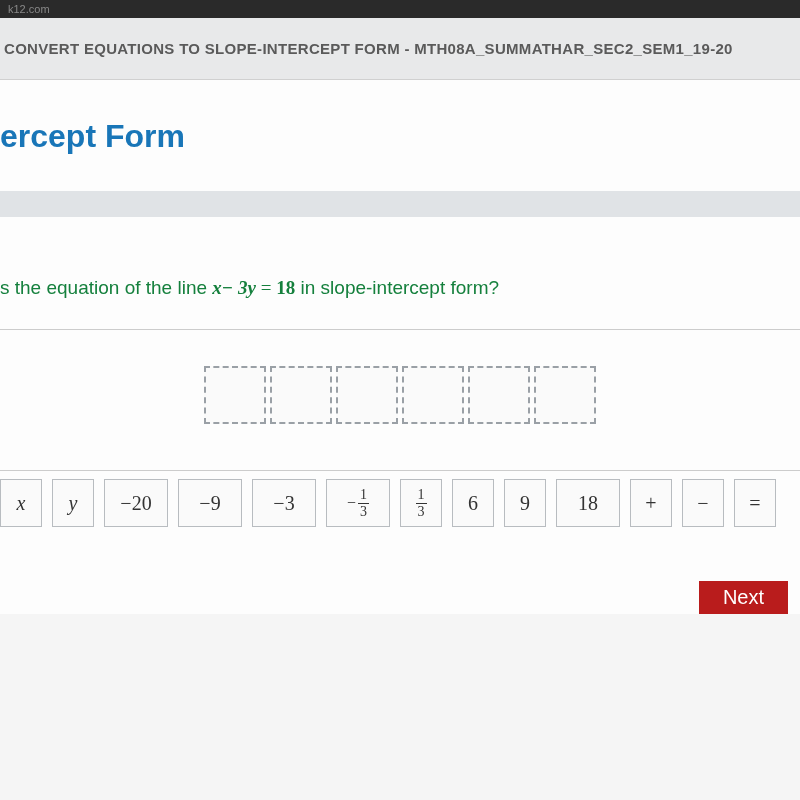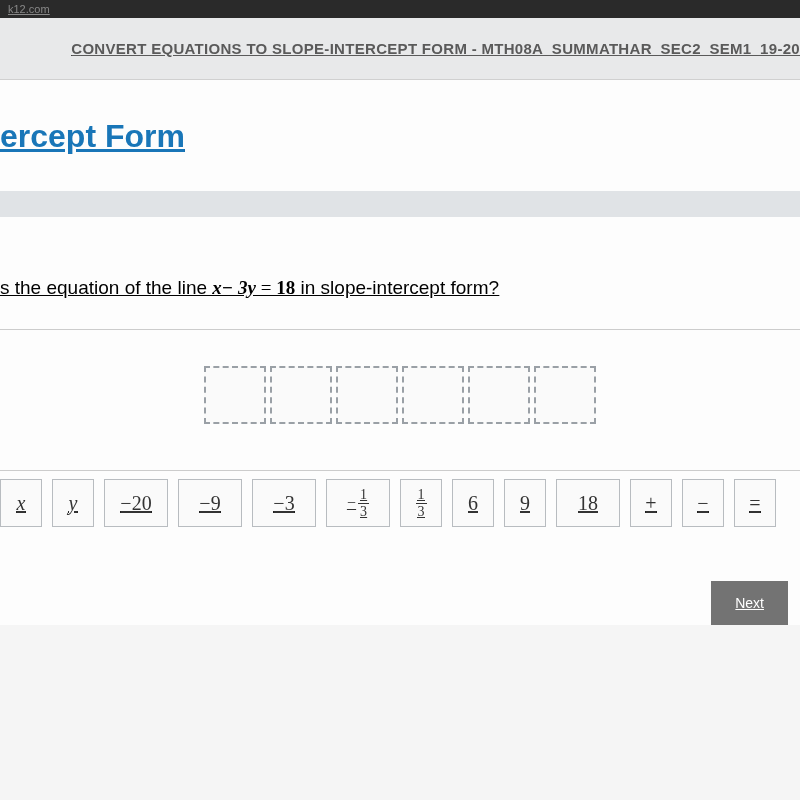--- a/index.html
+++ b/index.html
@@ -1,15 +1,15 @@
 <!DOCTYPE html>
 <html><head>
   <meta charset="utf-8">
   <style>
-    * { margin: 0; padding: 0; box-sizing: border-box; text-decoration: underline; }
+    * { margin: 0; padding: 0; box-sizing: border-box; }
     body {
       font-family: Arial, Helvetica, sans-serif;
       background: #f5f5f5;
       width: 800px;
       height: 800px;
       overflow: hidden;
     }
     .browser-bar {
       background: #2a2a2a;
       color: #888;
@@ -21,41 +21,40 @@
       background: #e8e9ea;
       padding: 22px 0 22px 0;
       border-bottom: 1px solid #d0d0d0;
     }
     .header-text {
       font-size: 15px;
       font-weight: bold;
       color: #5a5a5a;
       letter-spacing: 0.3px;
       padding-left: 4px;
-      text-align: right;
     }
     .content-area {
       background: #fdfdfd;
       padding: 0;
     }
     .topic-title {
       color: #1976b8;
       font-size: 32px;
       font-weight: 600;
       padding: 38px 0 36px 0;
     }
     .gray-band {
       background: #e0e3e6;
       height: 26px;
       width: 100%;
       margin-bottom: 60px;
     }
     .question-text {
       font-size: 19px;
-      color: #000000;
+      color: #15803d;
       padding: 0 0 30px 0;
     }
     .instruction-text {
       font-size: 19px;
       color: #3a3a3a;
       padding: 0 0 14px 0;
     }
     .divider {
       border: none;
       border-top: 1px solid #ccc;
@@ -108,25 +107,25 @@
     .frac .den { padding-top: 1px; }
     .neg-frac { display: inline-flex; align-items: center; gap: 2px; font-size: 16px;}
     .eq { font-family: "Times New Roman", serif; font-style: italic;}
     .math { font-family: "Times New Roman", serif; }
     .next-wrap {
       display: flex;
       justify-content: flex-end;
       padding: 54px 12px 0 0;
     }
     .next-btn {
-      background: #737373;
+      background: #b91c1c;
       color: #fff;
       border: none;
-      padding: 14px 24px;
-      font-size: 14px;
+      padding: 5px 24px;
+      font-size: 20px;
       cursor: pointer;
     }
     .equation-inline { font-weight: bold; font-style: italic;}
   </style>
 </head>
 <body>
 
 <div class="browser-bar">
   <span>k12.com</span>
 </div>

